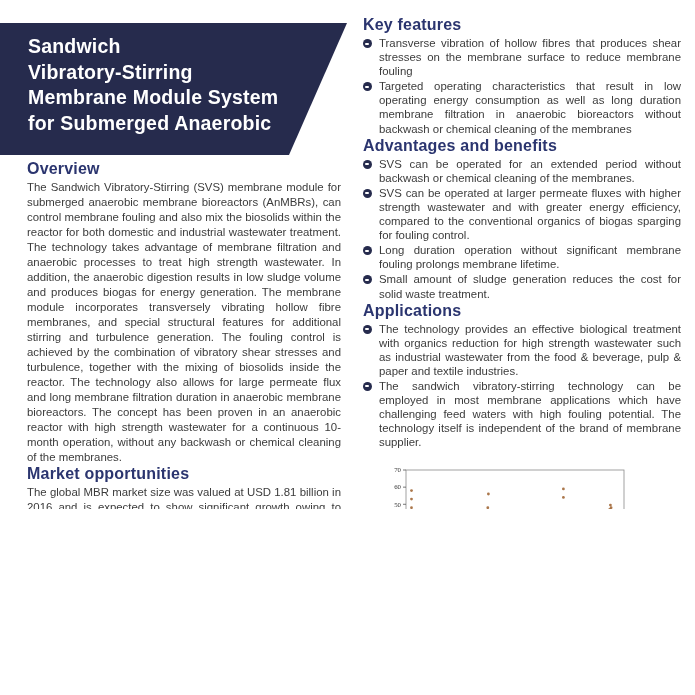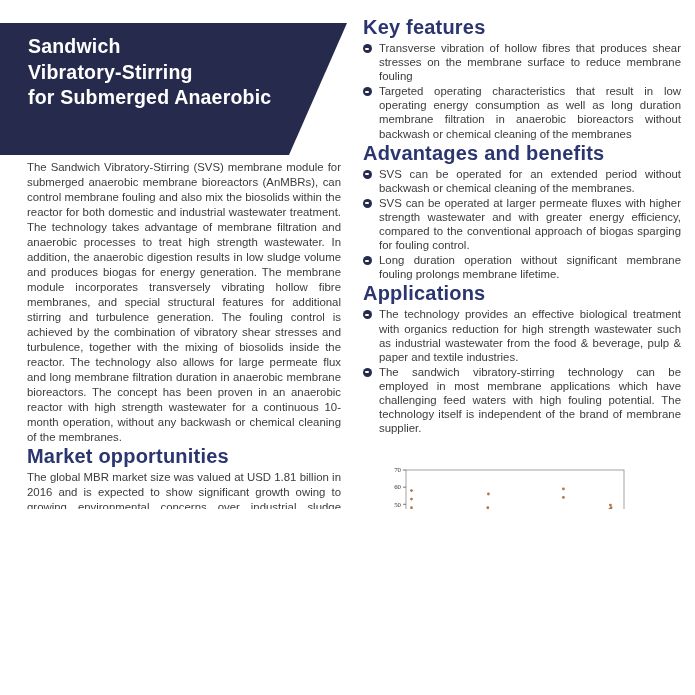--- a/index.html
+++ b/index.html
@@ -10,21 +10,21 @@
   #banner{position:absolute;left:0;top:23px;width:348px;height:132px;background:#262b4d;
           clip-path:polygon(0 0,347px 0,289px 132px,0 132px);}
   #banner .title{padding:11px 0 0 28px;color:#ffffff;font-weight:bold;font-size:19.5px;
                  line-height:25.5px;letter-spacing:.2px;}
 
   
   .col{position:absolute;}
   #left-col{left:27px;top:160px;width:314px;}
   #right-col{left:363px;top:16px;width:318px;}
 
-  h2.sec{margin:0 0 2px 0;color:#2b356f;font-size:20px;font-weight:600;letter-spacing:.2px;}
+  h2.sec{margin:0 0 2px 0;color:#2b356f;font-size:16px;font-weight:600;letter-spacing:.2px;}
   .sec-gap{margin-top:9px;}
   p.body{margin:0;color:#3b3b3b;font-size:11.4px;line-height:15px;text-align:justify;}
 
   ul.blist{list-style:none;margin:0 0 0 0;padding:0;}
   ul.blist li{display:flex;gap:7px;margin:0 0 1px 0;}
   .bullet{flex:0 0 9px;width:9px;height:9px;border-radius:50%;background:#262b4d;
           position:relative;margin-top:3px;}
   .bullet .dash{position:absolute;left:1.5px;top:3.5px;width:4.5px;height:2px;background:#ffffff;
           border-radius:1px;}
   .btxt{color:#3b3b3b;font-size:11.4px;line-height:14.1px;text-align:justify;flex:1;}
@@ -45,25 +45,27 @@
 </style>
 </head>
 <body>
 
 <div id="page">
 
   <div id="banner">
     <div class="title">
       <div>Sandwich</div>
       <div>Vibratory-Stirring</div>
+      <div>Membrane Module System</div>
       <div>for Submerged Anaerobic</div>
     </div>
   </div>
 
   <div id="left-col" class="col">
+    <h2 class="sec">Overview</h2>
     <p class="body">The Sandwich Vibratory-Stirring (SVS) membrane module for submerged anaerobic membrane bioreactors (AnMBRs), can control membrane fouling and also mix the biosolids within the reactor for both domestic and industrial wastewater treatment. The technology takes advantage of membrane filtration and anaerobic processes to treat high strength wastewater. In addition, the anaerobic digestion results in low sludge volume and produces biogas for energy generation. The membrane module incorporates transversely vibrating hollow fibre membranes, and special structural features for additional stirring and turbulence generation. The fouling control is achieved by the combination of vibratory shear stresses and turbulence, together with the mixing of biosolids inside the reactor. The technology also allows for large permeate flux and long membrane filtration duration in anaerobic membrane bioreactors. The concept has been proven in an anaerobic reactor with high strength wastewater for a continuous 10-month operation, without any backwash or chemical cleaning of the membranes.</p>
     <h2 class="sec sec-gap">Market opportunities</h2>
     <p class="body">The global MBR market size was valued at USD 1.81 billion in 2016 and is expected to show significant growth owing to growing environmental concerns over industrial sludge disposal and water supply shortages. In particular, submerged anaerobic membrane bioreactors have the distinct advantage of small footprint, excellent effluent quality, high volumetric loading rate, low sludge production and most importantly biogas production. Their applications, particularly towards the treatment of high strength industrial wastewater, are thus highly anticipated in the industry. The current invention offers a viable alternative for fouling control in AnMBRs, which is a very critical issue due to challenging conditions within anaerobic reactors for membrane cleaning.</p>
   </div>
 
   <div id="right-col" class="col">
     <h2 class="sec">Key features</h2>
     <ul class="blist">
       <li>
         <span class="bullet">
@@ -84,27 +86,33 @@
       <li>
         <span class="bullet">
             <span class="dash"></span>
           </span>
         <span class="btxt">SVS can be operated for an extended period without backwash or chemical cleaning of the membranes.</span>
       </li>
       <li>
         <span class="bullet">
             <span class="dash"></span>
           </span>
-        <span class="btxt">SVS can be operated at larger permeate fluxes with higher strength wastewater and with greater energy efficiency, compared to the conventional approach of biogas sparging for fouling control.</span>
+        <span class="btxt">SVS can be operated at larger permeate fluxes with higher strength wastewater and with greater energy efficiency, compared to the conventional organics of biogas sparging for fouling control.</span>
       </li>
       <li>
         <span class="bullet">
             <span class="dash"></span>
           </span>
         <span class="btxt">Long duration operation without significant membrane fouling prolongs membrane lifetime.</span>
+      </li>
+      <li>
+        <span class="bullet">
+            <span class="dash"></span>
+          </span>
+        <span class="btxt">Small amount of sludge generation reduces the cost for solid waste treatment.</span>
       </li>
     </ul>
 
     <h2 class="sec sec-gap">Applications</h2>
     <ul class="blist">
       <li>
         <span class="bullet">
             <span class="dash"></span>
           </span>
         <span class="btxt">The technology provides an effective biological treatment with organics reduction for high strength wastewater such as industrial wastewater from the food &amp; beverage, pulp &amp; paper and textile industries.</span>

